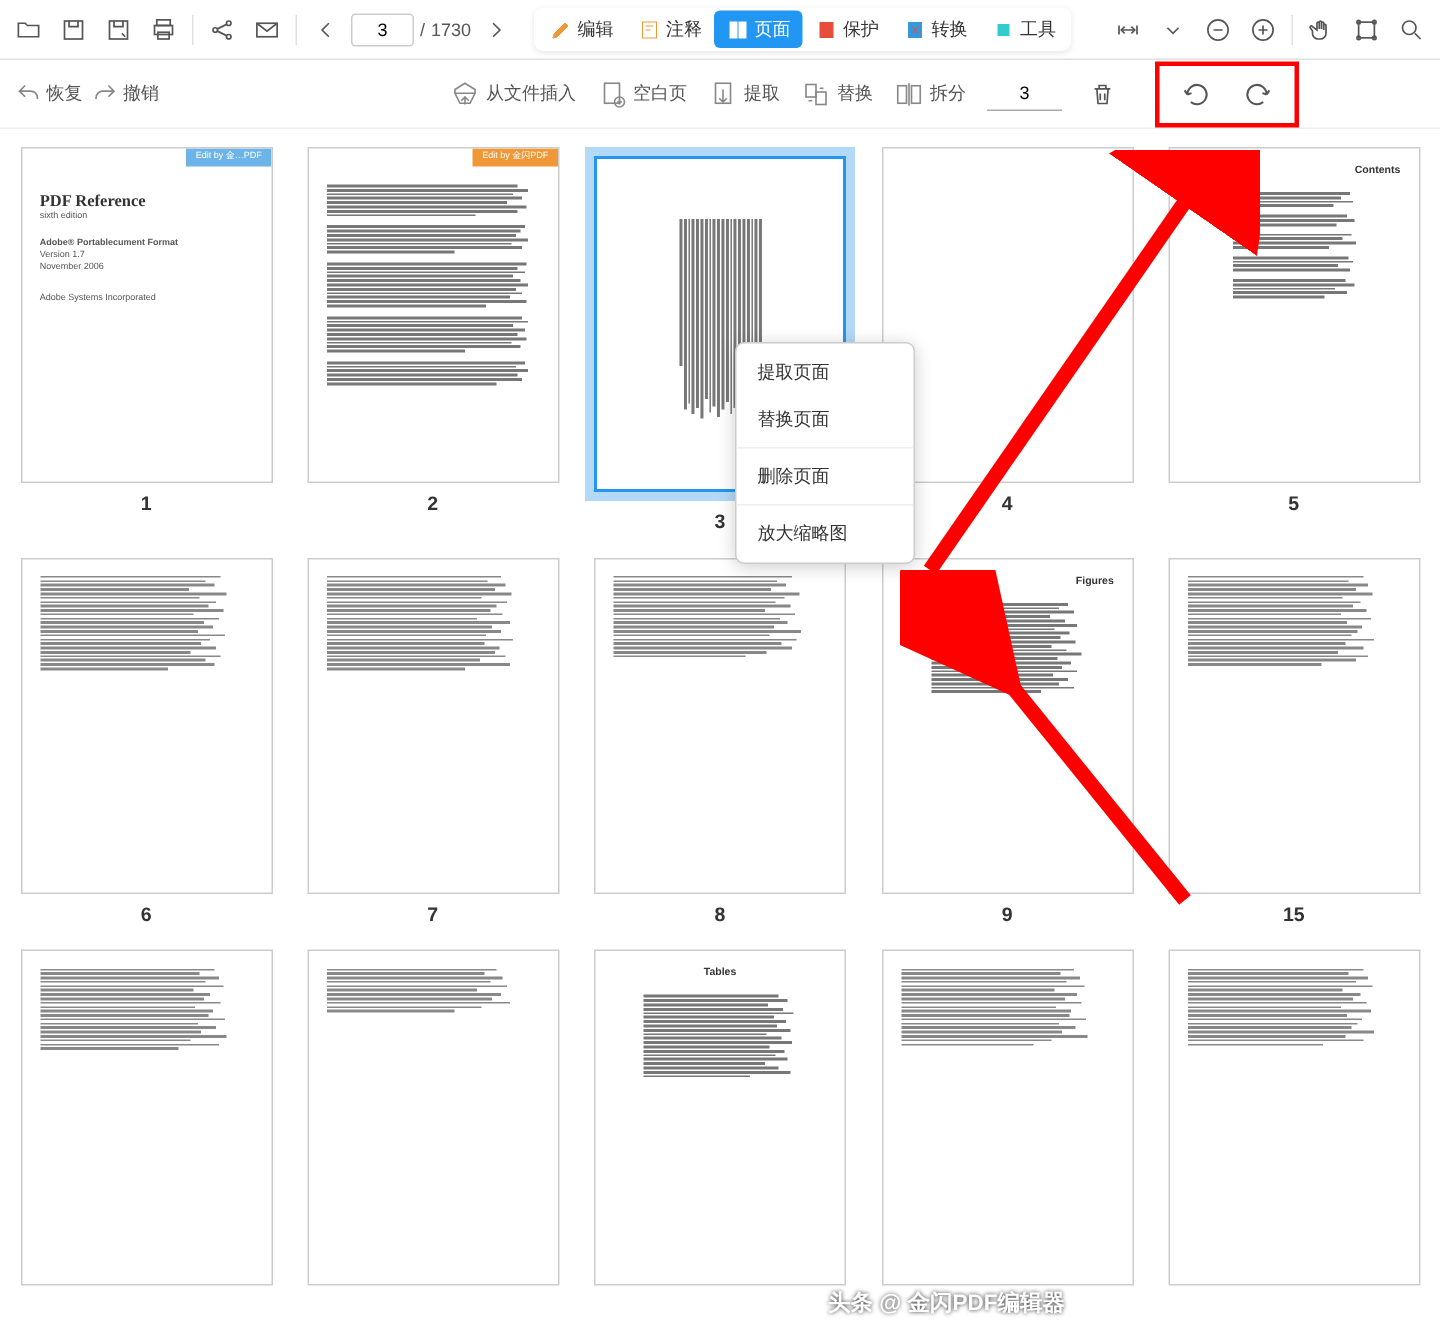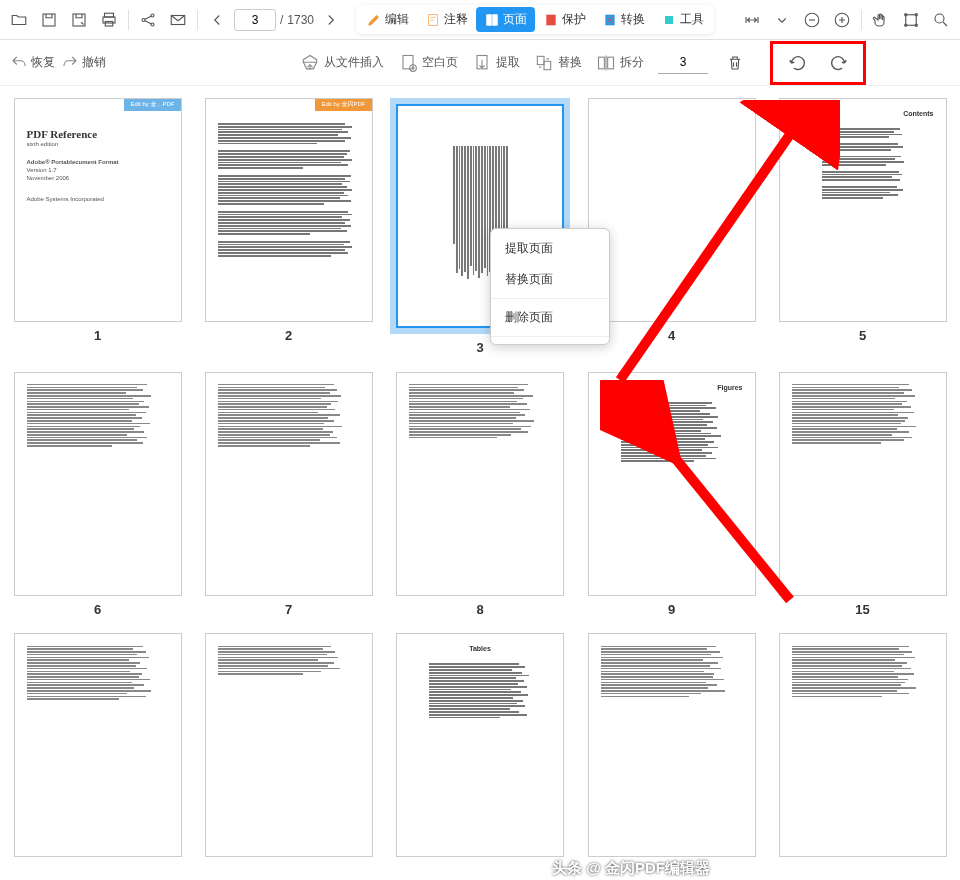--- a/index.html
+++ b/index.html
@@ -755,20 +755,23 @@
       <span>提取页面</span>
     </div>
   <div class="menu-item">
       <span>替换页面</span>
     </div>
   <div class="menu-sep"></div>
   <div class="menu-item">
       <span>删除页面</span>
     </div>
   <div class="menu-sep"></div>
+  <div class="menu-item">
+      <span>放大缩略图</span>
+    </div>
 </div>
 
 <svg class="red-arrow" style="top:100px;left:600px;width:240px;height:300px">
   <defs>
       <marker id="ah1" markerWidth="12" markerHeight="12" refX="2" refY="6" orient="auto">
         <path d="M0,0 L12,6 L0,12 z" fill="#ff0000"></path>
       </marker>
     </defs>
   <line x1="20" y1="280" x2="200" y2="20" stroke="#ff0000" stroke-width="10" marker-end="url(#ah1)"></line>
 </svg>

